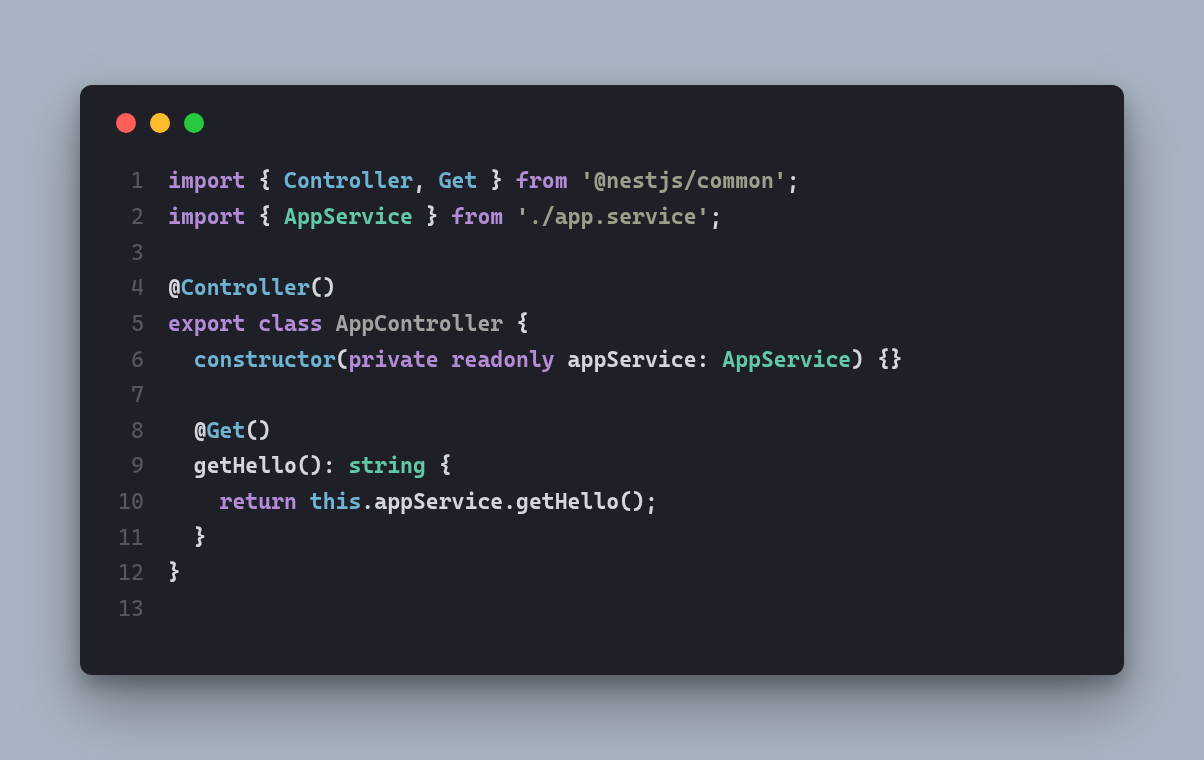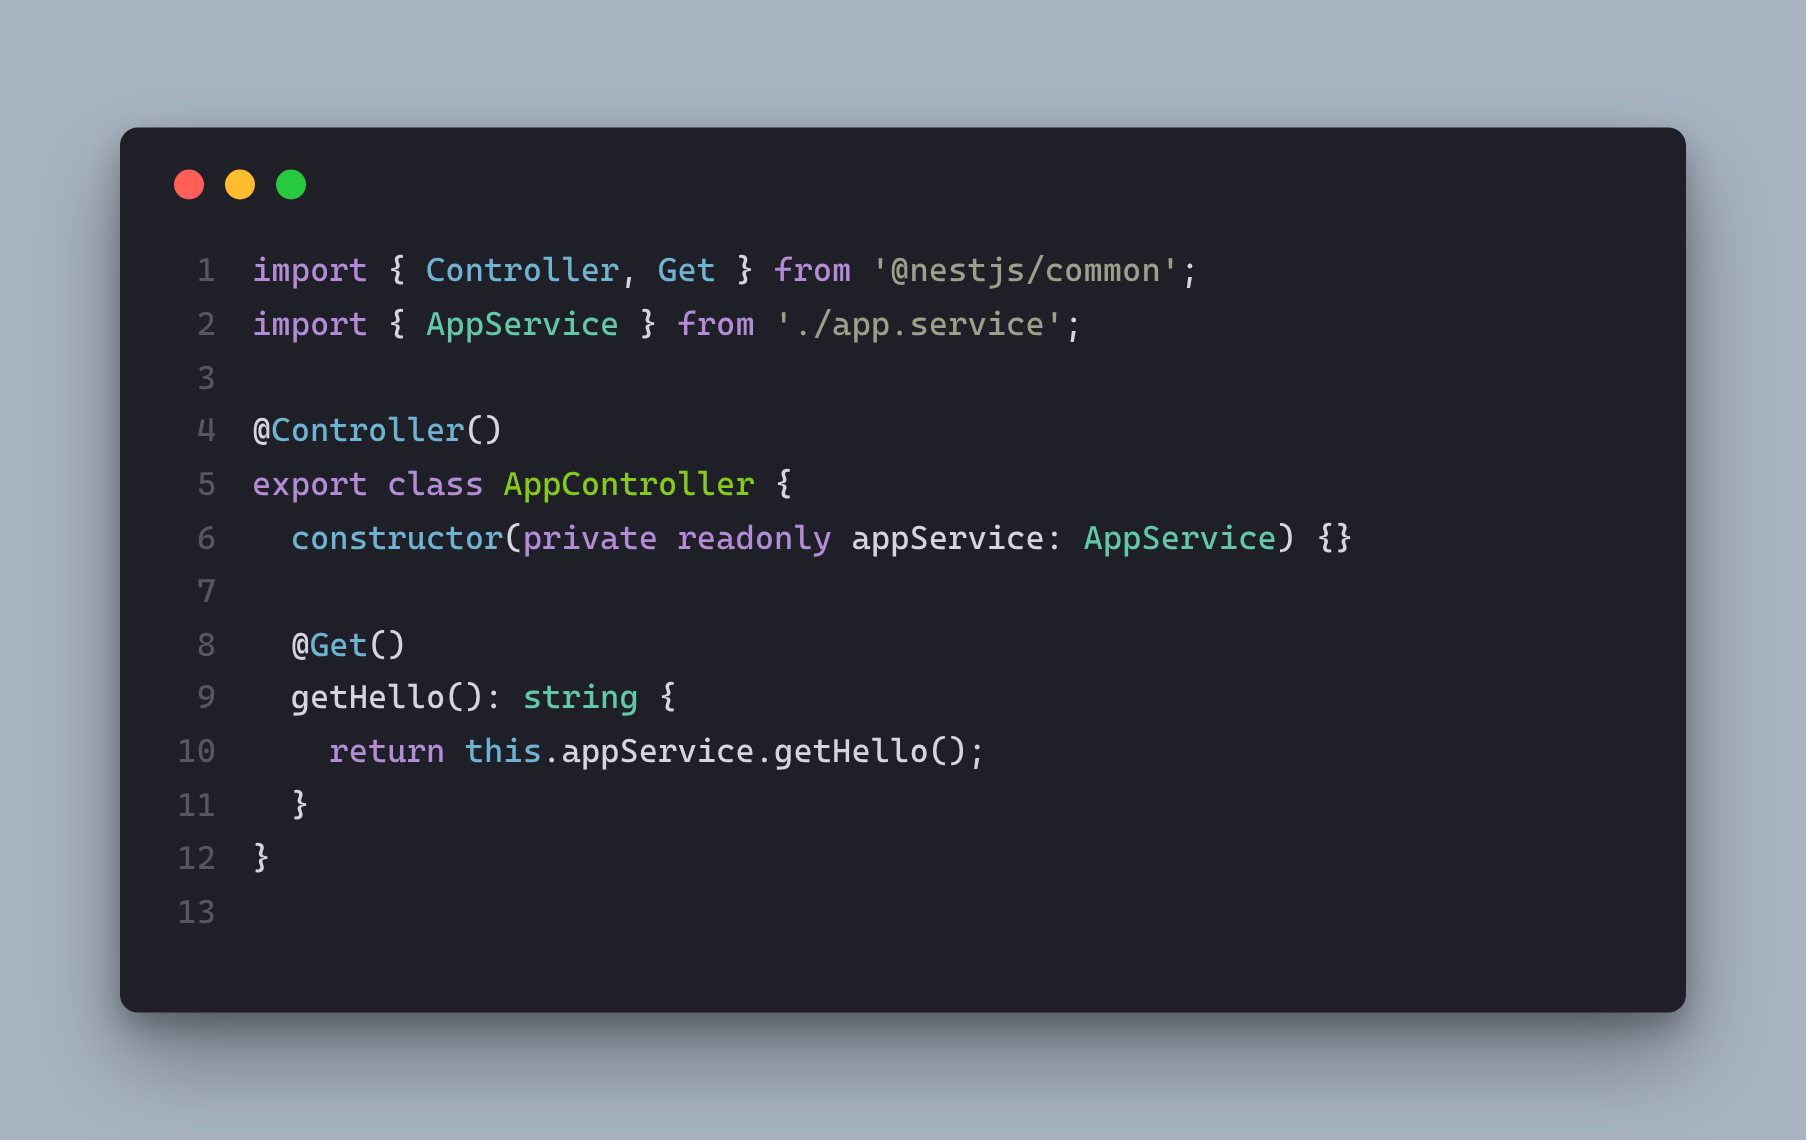--- a/index.html
+++ b/index.html
@@ -45,27 +45,28 @@
   .gutter {
     width: 54px;
     text-align: right;
     color: #55575f;
     user-select: none;
     padding-right: 24px;
     flex-shrink: 0;
   }
   .content {
     color: #d4d6dd;
+    font-weight: bold;
   }
 
   
   .kw      { color: #b38bd6; }   
   .fn      { color: #6fb3d2; }   
   .type    { color: #61c9a8; }   
-  .cls     { color: #84cc16; }   
+  .cls     { color: #a3a3a3; }   
   .str     { color: #9aa08a; }   
   .ident   { color: #d4d6dd; }   
   .punc    { color: #d4d6dd; }
   .from    { color: #b38bd6; }
 </style>
 </head>
 <body>
 
 <div class="window">
   <div class="traffic-lights">

